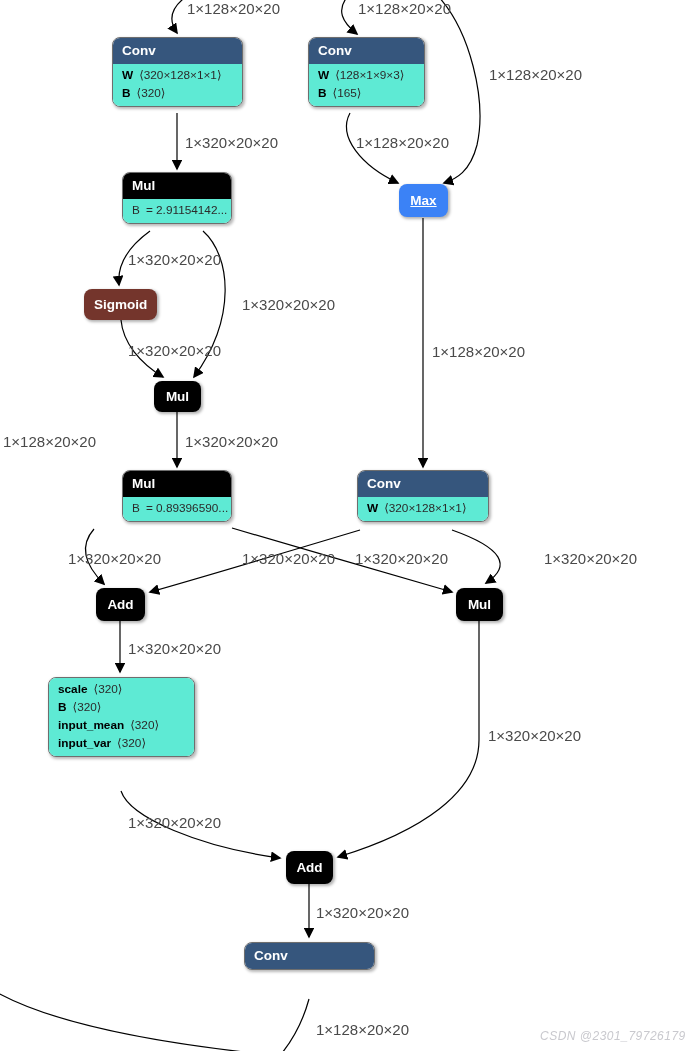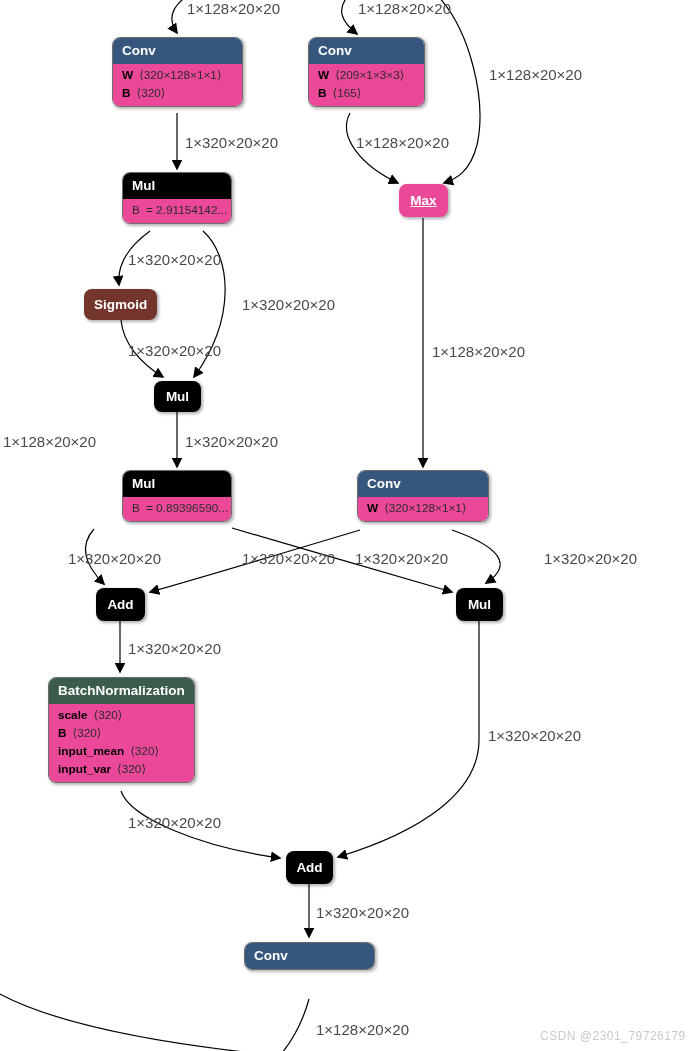--- a/index.html
+++ b/index.html
@@ -2,30 +2,30 @@
 <html><head>
 <meta charset="utf-8">
 <style>
   html,body{margin:0;padding:0;background:#fff;}
   #canvas{position:relative;width:694px;height:1051px;background:#fff;overflow:hidden;
           font-family:"Liberation Sans",sans-serif;}
   #edges{position:absolute;left:0;top:0;width:694px;height:1051px;}
   .node{position:absolute;border:1px solid #6e6e6e;border-radius:8px;background:#fff;
         box-shadow:1.5px 1.5px 3px rgba(0,0,0,.28);overflow:hidden;box-sizing:border-box;}
   .hdr{color:#fff;font-size:13.5px;font-weight:700;padding:5px 9px 6px 9px;}
-  .nbody{background:#ec4899;padding:2px 0 4px 0;}
+  .nbody{background:#5eead4;padding:2px 0 4px 0;}
   .arow{padding:2px 9px;font-size:11.8px;color:#2b2b2b;white-space:nowrap;}
   .arow .an{font-weight:700;color:#000;margin-right:6px;}
   .arow.plain .an{font-weight:400;color:#2b2b2b;}
   .arow .av{font-weight:400;color:#2b2b2b;}
   .opnode{position:absolute;border-radius:8px;color:#fff;font-size:13.5px;font-weight:700;
           display:flex;align-items:center;justify-content:center;
           box-shadow:1.5px 1.5px 3px rgba(0,0,0,.3);box-sizing:border-box;}
   .elabel{position:absolute;font-size:15px;color:#4a4a4a;white-space:nowrap;}
-  .watermark{position:absolute;font-size:12px;color:#c9c9ce;letter-spacing:.5px;white-space:nowrap;}
+  .watermark{position:absolute;font-size:12px;color:#c9c9ce;letter-spacing:.5px;white-space:nowrap;font-style:italic;}
 </style>
 </head>
 <body>
 
 <div id="canvas">
 
   <svg id="edges" viewBox="0 0 694 1051">
     <defs>
       <marker id="arrow" viewBox="0 0 10 10" refX="8.5" refY="5" markerWidth="9" markerHeight="9" orient="auto-start-reverse">
         <path d="M0,0 L10,5 L0,10 z" fill="#000"></path>
@@ -59,35 +59,35 @@
     <div class="hdr" style="background-color: rgb(54, 86, 125);">Conv</div>
     <div class="nbody">
       <div class="arow"><span class="an">W</span><span class="av">⟨320×128×1×1⟩</span></div>
       <div class="arow"><span class="an">B</span><span class="av">⟨320⟩</span></div>
     </div>
   </div>
 
   <div class="node" style="left:308px;top:37px;width:117px;">
     <div class="hdr" style="background-color: rgb(54, 86, 125);">Conv</div>
     <div class="nbody">
-      <div class="arow"><span class="an">W</span><span class="av">⟨209×1×3×3⟩</span></div>
+      <div class="arow"><span class="an">W</span><span class="av">⟨128×1×9×3⟩</span></div>
       <div class="arow"><span class="an">B</span><span class="av">⟨165⟩</span></div>
     </div>
   </div>
 
   <div class="node" style="left:122px;top:172px;width:110px;">
     <div class="hdr" style="background-color: rgb(0, 0, 0);">Mul</div>
     <div class="nbody">
       <div class="arow plain"><span class="an">B</span><span class="av">= 2.91154142...</span></div>
     </div>
   </div>
 
   <div class="opnode" style="left: 84px; top: 289px; width: 73px; height: 31px; background-color: rgb(116, 53, 44);">Sigmoid</div>
 
-  <div class="opnode" style="left: 399px; top: 184px; width: 49px; height: 33px; background-color: #ec4899; text-decoration: underline;">Max</div>
+  <div class="opnode" style="left: 399px; top: 184px; width: 49px; height: 33px; background-color: #3b82f6; text-decoration: underline;">Max</div>
 
   <div class="opnode" style="left: 154px; top: 381px; width: 47px; height: 31px; background-color: rgb(0, 0, 0);">Mul</div>
 
   <div class="node" style="left:122px;top:470px;width:110px;">
     <div class="hdr" style="background-color: rgb(0, 0, 0);">Mul</div>
     <div class="nbody">
       <div class="arow plain"><span class="an">B</span><span class="av">= 0.89396590...</span></div>
     </div>
   </div>
 
@@ -96,21 +96,20 @@
     <div class="nbody">
       <div class="arow"><span class="an">W</span><span class="av">⟨320×128×1×1⟩</span></div>
     </div>
   </div>
 
   <div class="opnode" style="left: 96px; top: 588px; width: 49px; height: 33px; background-color: rgb(0, 0, 0);">Add</div>
 
   <div class="opnode" style="left: 456px; top: 588px; width: 47px; height: 33px; background-color: rgb(0, 0, 0);">Mul</div>
 
   <div class="node" style="left:48px;top:677px;width:147px;">
-    <div class="hdr" style="background-color: rgb(60, 92, 75);">BatchNormalization</div>
     <div class="nbody">
       <div class="arow"><span class="an">scale</span><span class="av">⟨320⟩</span></div>
       <div class="arow"><span class="an">B</span><span class="av">⟨320⟩</span></div>
       <div class="arow"><span class="an">input_mean</span><span class="av">⟨320⟩</span></div>
       <div class="arow"><span class="an">input_var</span><span class="av">⟨320⟩</span></div>
     </div>
   </div>
 
   <div class="opnode" style="left: 286px; top: 851px; width: 47px; height: 33px; background-color: rgb(0, 0, 0);">Add</div>
 

